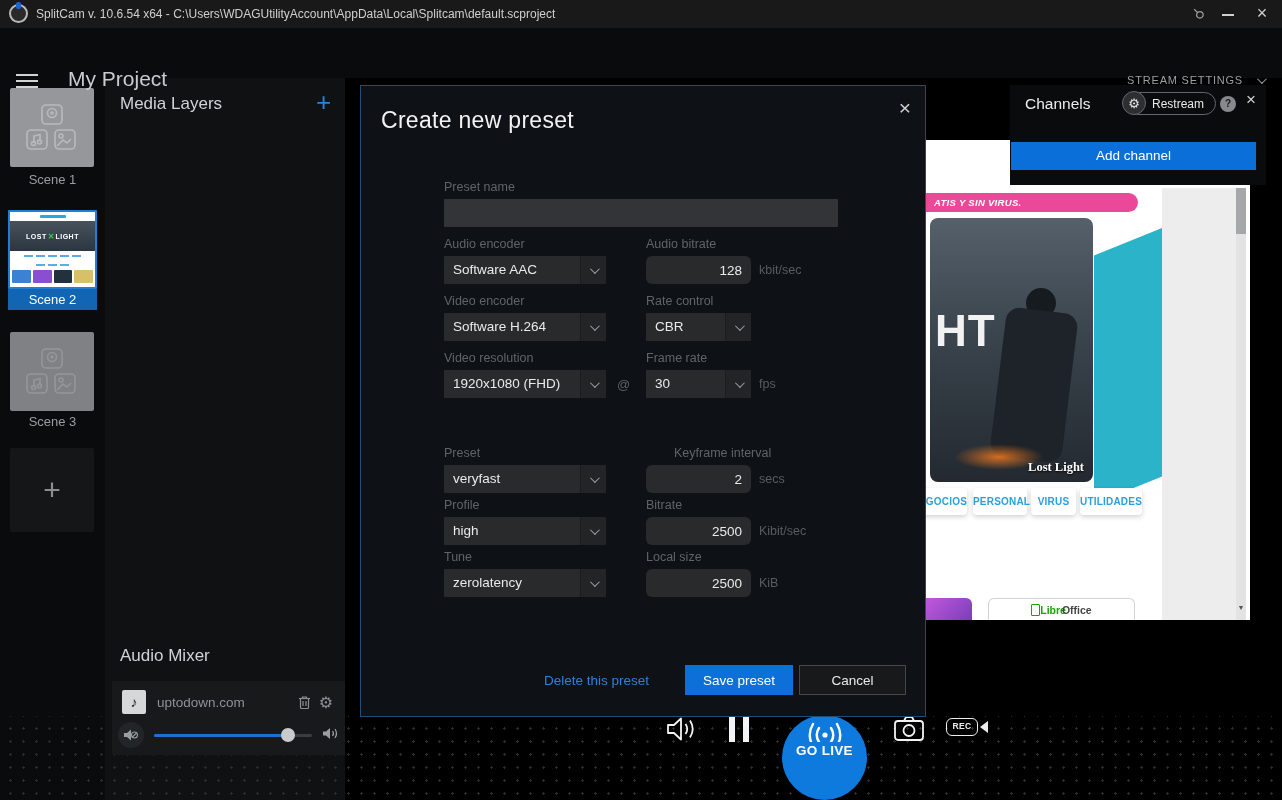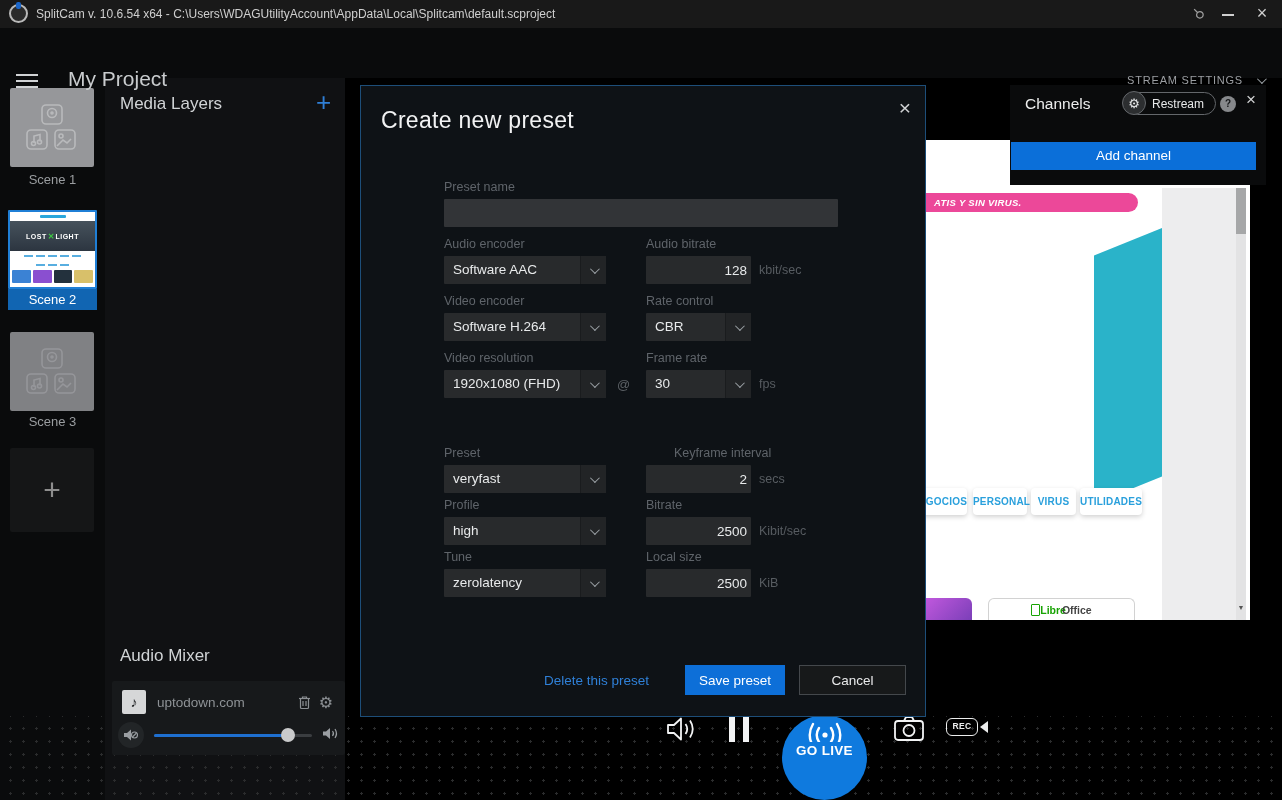--- a/index.html
+++ b/index.html
@@ -161,29 +161,29 @@
   .m-title { left:20px; top:21px; font-size:23px; font-weight:300; color:#f1f2f3; letter-spacing:.3px; }
   .m-close { left:530px; top:8px; width:28px; height:28px; color:#cfd1d3; font-size:21px; font-weight:300;
     text-align:center; line-height:28px; }
   .f-label { font-size:12.5px; color:#5f646a; }
   .f-unit { font-size:12.5px; color:#575c61; }
   .sel { width:162px; height:28px; background:#282a2c; display:flex; align-items:stretch; border-radius:1px; }
   .sel .v { flex:1; font-size:13.5px; color:#e8eaeb; padding-left:9px; line-height:28px;
     white-space:nowrap; overflow:hidden; }
   .sel .c { width:26px; background:#222426; border-left:1px solid #1a1c1e;
     display:flex; align-items:center; justify-content:center; }
-  .num-input { width:105px; height:28px; background:#282a2c; border:none; border-radius:1px;
-    color:#e8eaeb; font-size:13.5px; text-align:right; padding:0 4px;
+  .num-input { width:105px; height:28px; background:#282a2c; border:none; border-radius:6px;
+    color:#e8eaeb; font-size:13.5px; text-align:right; padding:0 9px;
     font-family:"Liberation Sans", sans-serif; outline:none; }
   .name-input { width:394px; height:28px; background:#323437; border:none; border-radius:1px;
     color:#e8eaeb; font-size:13.5px; padding:0 9px; font-family:"Liberation Sans", sans-serif; outline:none; }
   .sel.short { width:105px; }
   .at-sign { font-size:13px; color:#5c6166; }
   .del-link { font-size:13.5px; color:#2f80d8; }
-  .save-btn { width:100px; height:30px; background:#0d6fd8; border:none; color:#fff;
+  .save-btn { width:108px; height:30px; background:#0d6fd8; border:none; color:#fff;
     font-size:13.5px; font-family:"Liberation Sans", sans-serif; }
   .cancel-btn { width:107px; height:30px; background:#17191a; border:1px solid #44484c; color:#e9eaeb;
     font-size:13.5px; font-family:"Liberation Sans", sans-serif; }
   .clickable { cursor:pointer; }
 </style>
 </head>
 <body>
 
 <div class="app">
 
@@ -341,20 +341,27 @@
         </svg>
       </div>
     </div>
   </div>
 
   <div class="abs stage"></div>
 
   <div class="abs preview">
     <div class="abs pv-side"></div>
     <div class="abs pv-banner">ATIS Y SIN VIRUS.</div>
+    <div class="abs pv-poster">
+      <div class="frag">HT</div>
+      <div class="pv-fig2"></div>
+      <div class="pv-fig"></div>
+      <div class="pv-fire"></div>
+      <div class="pv-caption">Lost Light</div>
+    </div>
     <div class="abs pv-teal"></div>
     <div class="abs chip" style="left:-7px;width:48px;">EGOCIOS</div>
     <div class="abs chip" style="left:47px;width:54px;">PERSONAL</div>
     <div class="abs chip" style="left:105px;width:45px;">VIRUS</div>
     <div class="abs chip" style="left:154px;width:62px;">UTILIDADES</div>
     <div class="abs pv-purple"></div>
     <div class="abs pv-libre">
       <span class="doc"></span>
       <span class="t1">Libre</span>
       <span class="t2">Office</span>

